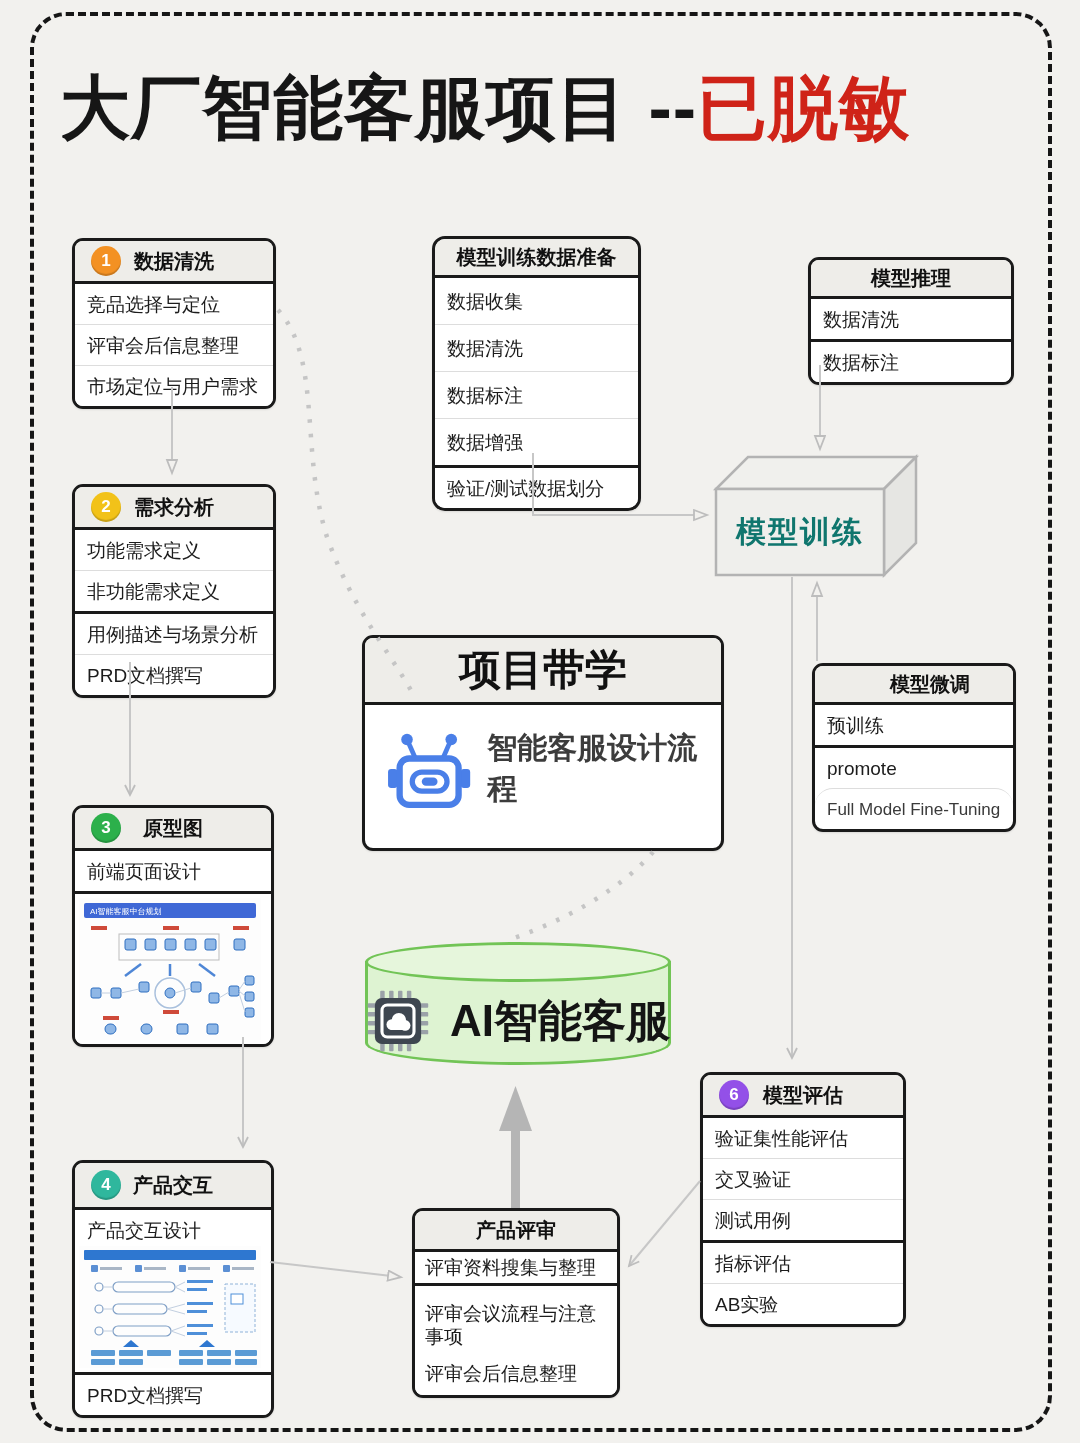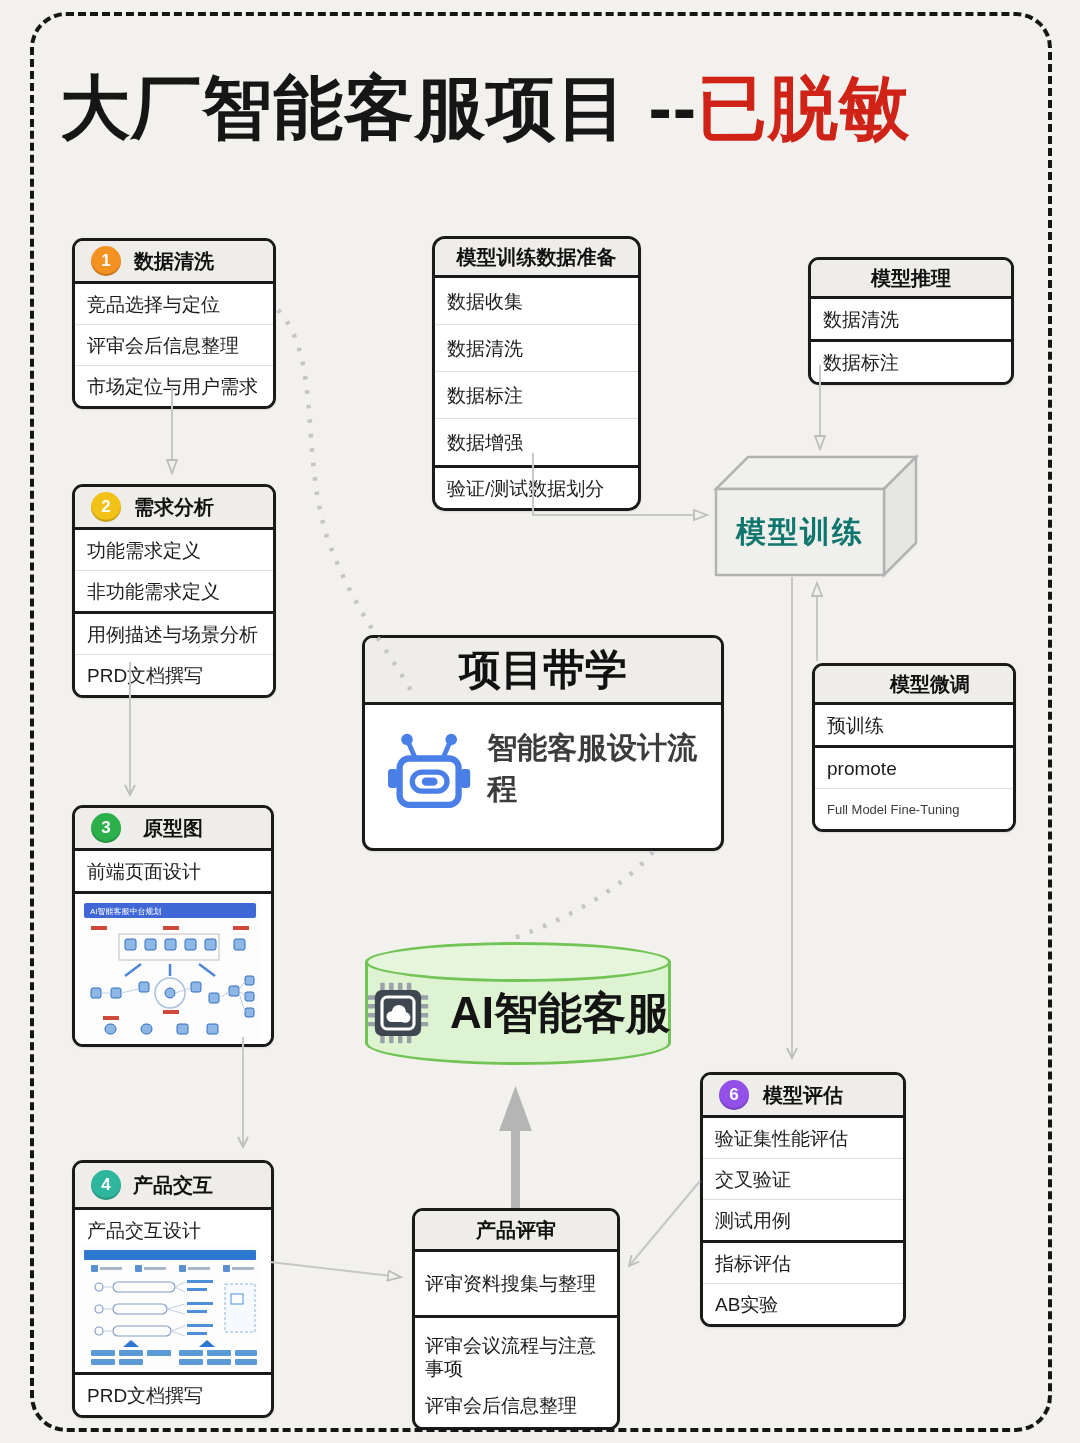--- a/index.html
+++ b/index.html
@@ -16,37 +16,37 @@
        overflow:hidden;z-index:2;box-shadow:0 1px 2px rgba(0,0,0,.10);}
   .hdr{position:relative;height:40px;background:#eeede9;border-bottom:3px solid #1a1a1a;
        display:flex;align-items:center;justify-content:center;font-weight:bold;font-size:20px;color:#111;}
   .badge{position:absolute;left:16px;top:50%;transform:translateY(-50%);width:30px;height:30px;
          border-radius:50%;color:#fff;font-size:17px;font-weight:bold;display:flex;align-items:center;
          justify-content:center;box-shadow:inset 0 -2px 1px rgba(0,0,0,.18);}
   .row{padding:9px 12px 8px 12px;font-size:19px;color:#1c1c1c;line-height:23px;background:#fff;}
   .row+.row{border-top:1.5px solid #dddddd;}
   .row.strong{border-top:3px solid #1a1a1a;}
   .row.tall{padding:12px 8px 11px 12px;}
-  .row.small{font-size:13px;color:#3a3a3a;}
+  .row.small{font-size:17px;color:#3a3a3a;border-radius:18px;}
   
   #learning .hdr{height:64px;font-size:42px;}
   #learning .body{display:flex;align-items:center;gap:16px;padding:18px 14px 18px 22px;}
   #learning .caption{font-size:30px;color:#3c3c3c;font-weight:600;}
   
   #cube-label{position:absolute;left:716px;top:489px;width:168px;height:86px;display:flex;
       align-items:center;justify-content:center;font-size:30px;font-weight:900;color:#0f766e;
       letter-spacing:2px;z-index:2;}
   
   #cylinder{position:absolute;left:365px;top:942px;width:306px;height:128px;z-index:2;}
   #cyl-shell{position:absolute;left:0;top:19px;width:100%;height:104px;background:#def3d2;
       border:3px solid #72c456;border-top:none;box-sizing:border-box;
       border-radius:0 0 153px 153px / 0 0 22px 22px;}
   #cyl-cap{position:absolute;left:0;top:0;width:100%;height:40px;background:#e6f6dc;
       border:3px solid #72c456;box-sizing:border-box;border-radius:50%;}
-  #cyl-content{position:absolute;left:0;top:32px;width:100%;height:78px;display:flex;
+  #cyl-content{position:absolute;left:0;top:40px;width:100%;height:78px;display:flex;
       align-items:center;justify-content:center;gap:20px;}
   #cyl-label{font-size:44px;font-weight:900;color:#141414;}
   
   #cube-layer{position:absolute;left:0;top:0;z-index:1;pointer-events:none;}
   #connector-layer{position:absolute;left:0;top:0;z-index:3;pointer-events:none;}
   .thumb{display:block;background:#fff;}
 </style>
 </head>
 <body>
 
@@ -305,21 +305,21 @@
       </g>
     </svg>
   </div>
   <div class="row strong">PRD文档撰写</div>
 </div>
 
 <div class="box" id="review" style="left:412px;top:1208px;width:202px;">
   <div class="hdr" style="height:38px;">
     <span>产品评审</span>
   </div>
-  <div class="row" style="padding:20px 10px;">评审资料搜集与整理</div>
+  <div class="row" style="padding:4px 10px;">评审资料搜集与整理</div>
   <div class="row strong" style="padding:16px 10px 4px 10px;border-bottom:none;">评审会议流程与注意事项</div>
   <div class="row" style="border-top:none;padding:10px 10px 10px 10px;">评审会后信息整理</div>
 </div>
 
 <svg id="connector-layer" width="1080" height="1443">
   <defs>
     <marker id="mHollow" markerUnits="userSpaceOnUse" markerWidth="20" markerHeight="20" refX="13" refY="6" orient="auto">
       <path d="M1,1 L14,6 L1,11 Z" fill="#f2f1ee" stroke="#bdbdbd" stroke-width="1.8"></path>
     </marker>
     <marker id="mV" markerUnits="userSpaceOnUse" markerWidth="20" markerHeight="20" refX="12" refY="6" orient="auto">

